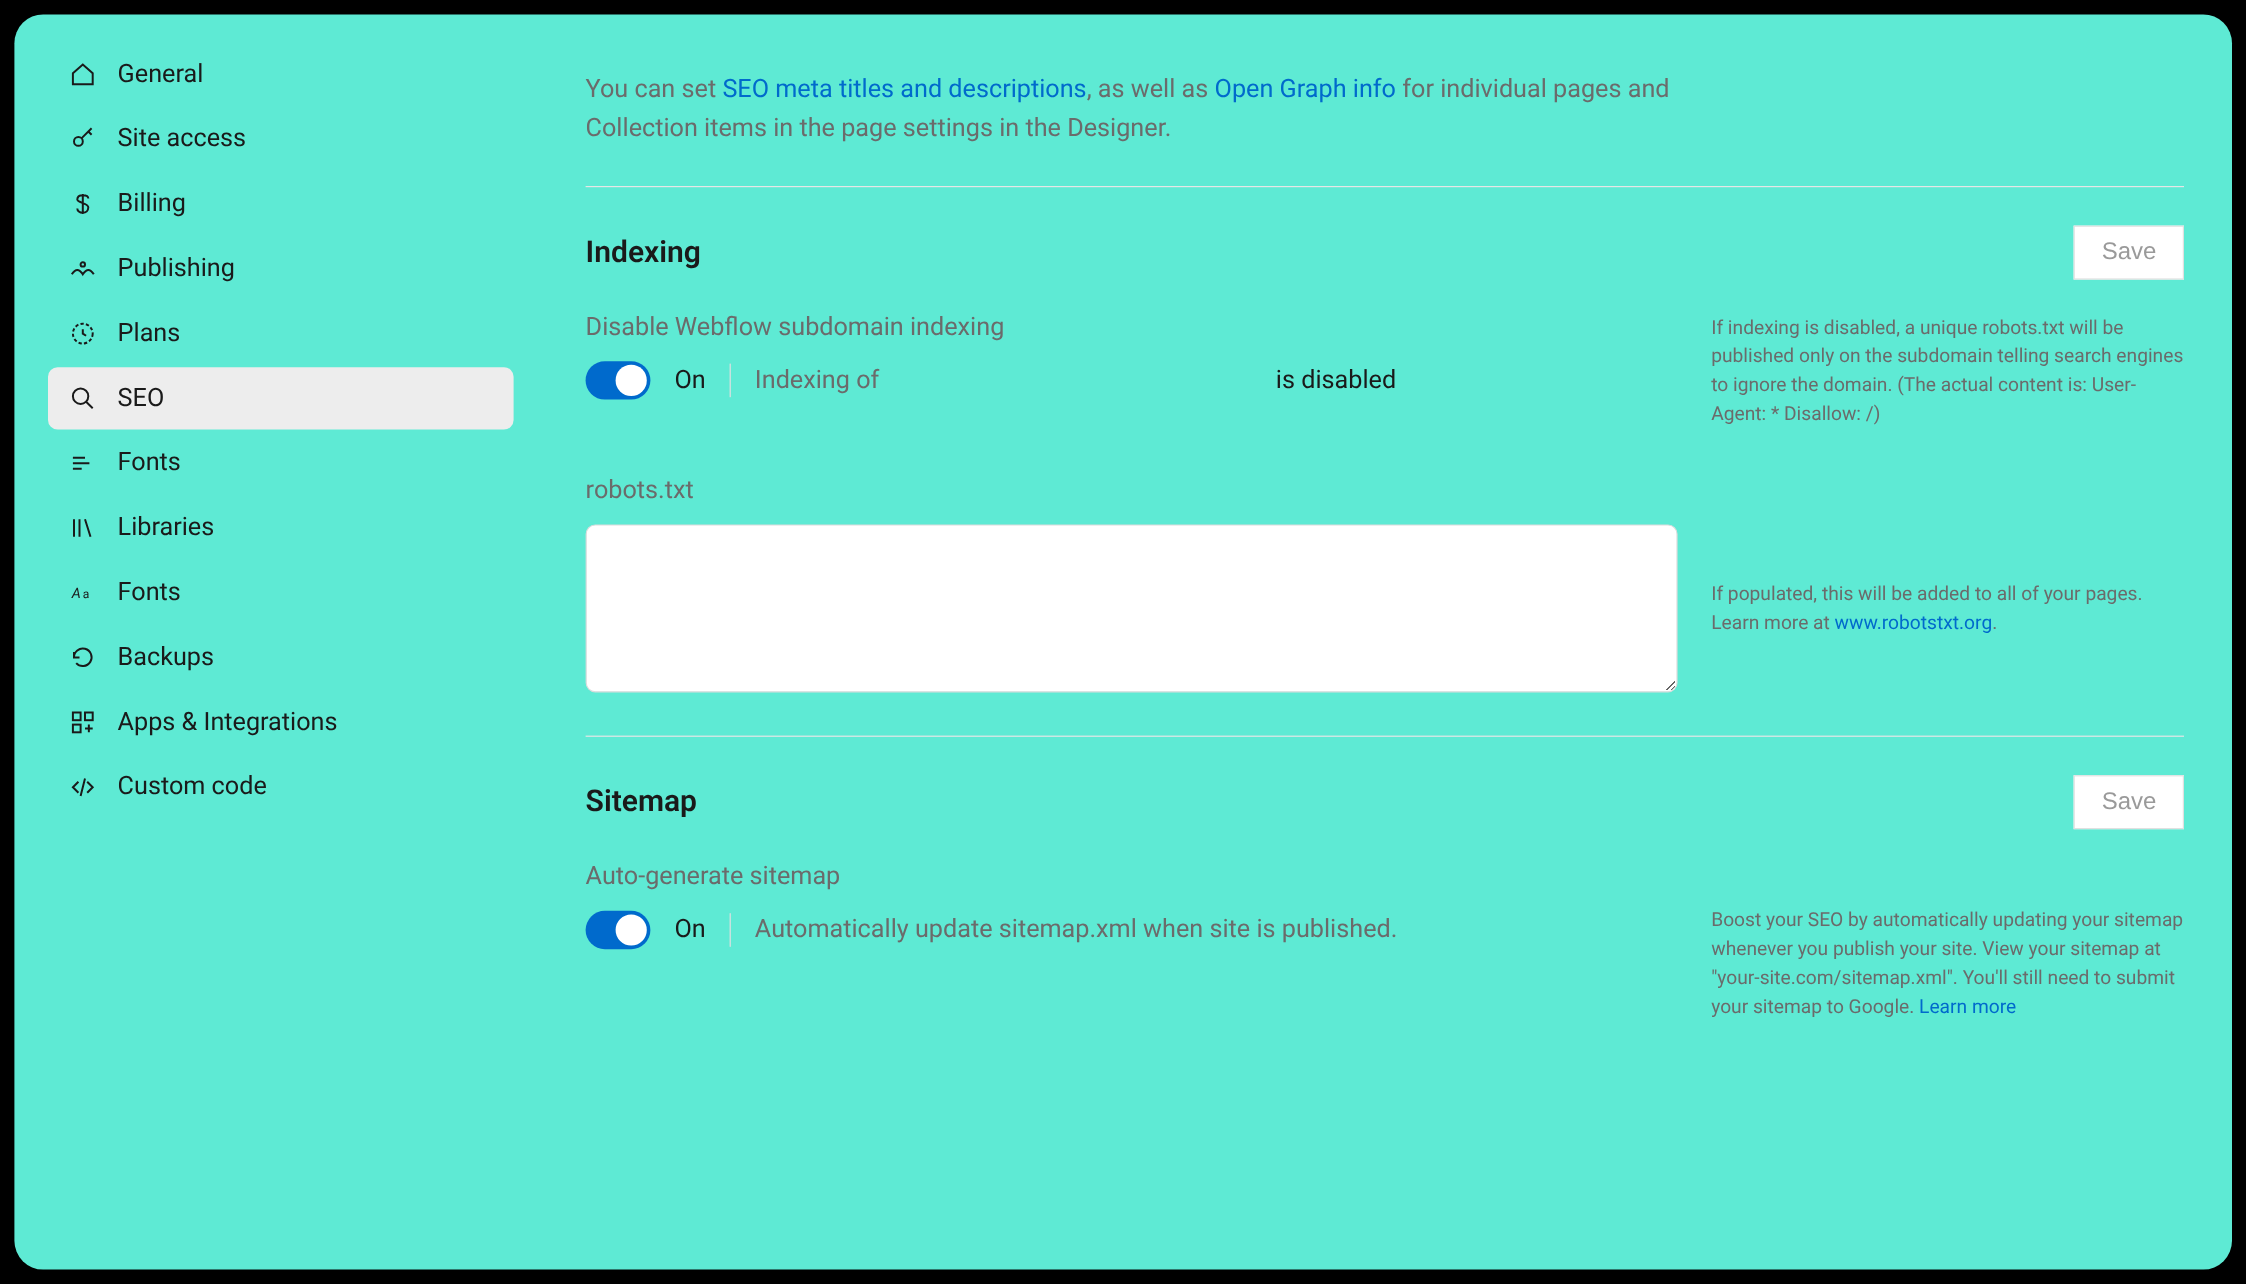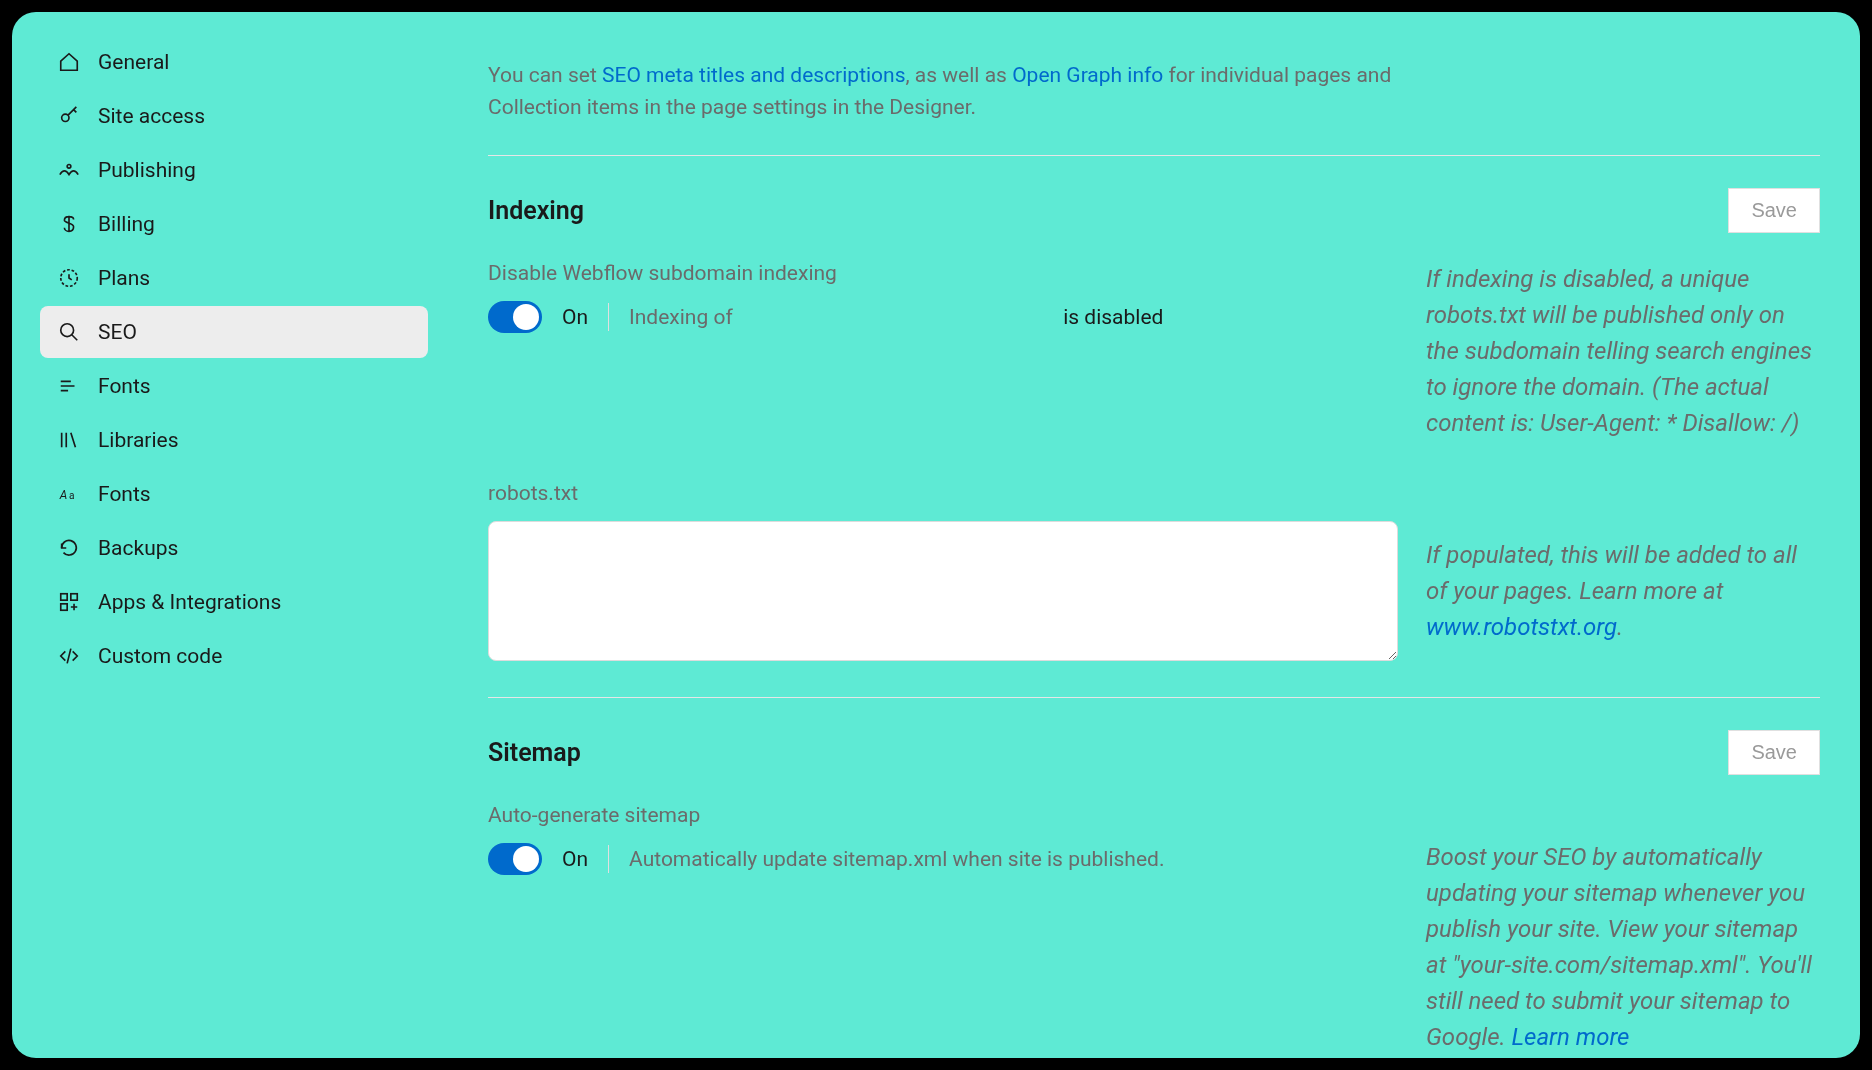--- a/index.html
+++ b/index.html
@@ -106,25 +106,24 @@
     .field-block {
       display: flex;
       gap: 28px;
       margin-bottom: 40px;
     }
     .field-left {
       flex: 0 0 910px;
     }
     .field-right {
       flex: 1;
-      font-size: 24px;
+      font-size: 16px;
       color: #6b6b6b;
       line-height: 1.5;
       padding-top: 0;
-      font-style: italic;
     }
     .field-right a { color: #006acc; text-decoration: none; }
     .field-label {
       font-size: 21px;
       color: #6b6b6b;
       margin-bottom: 16px;
     }
     .toggle-row {
       display: flex;
       align-items: center;
@@ -196,34 +195,34 @@
             <circle cx="8" cy="14" r="4"></circle>
             <path d="M11 11 L20 2 M17 5 L20 8"></path>
           </svg>
       </span>
       <span>Site access</span>
     </div>
 
     <div class="sidebar-item">
       <span class="icon">
         <svg viewBox="0 0 24 24">
+            <path d="M12 3 V21 M17 7 C17 5 15 4 12 4 C9 4 7 5 7 8 C7 11 17 11 17 15 C17 18 15 20 12 20 C9 20 7 18 7 16"></path>
+          </svg>
+      </span>
+      <span>Billing</span>
+    </div>
+
+    <div class="sidebar-item">
+      <span class="icon">
+        <svg viewBox="0 0 24 24">
             <path d="M2 17 Q7 9 12 17 Q17 9 22 17"></path>
             <circle cx="12" cy="8" r="2"></circle>
           </svg>
       </span>
       <span>Publishing</span>
-    </div>
-
-    <div class="sidebar-item">
-      <span class="icon">
-        <svg viewBox="0 0 24 24">
-            <path d="M12 3 V21 M17 7 C17 5 15 4 12 4 C9 4 7 5 7 8 C7 11 17 11 17 15 C17 18 15 20 12 20 C9 20 7 18 7 16"></path>
-          </svg>
-      </span>
-      <span>Billing</span>
     </div>
 
     <div class="sidebar-item">
       <span class="icon">
         <svg viewBox="0 0 24 24">
             <circle cx="12" cy="12" r="9" stroke-dasharray="3 2"></circle>
             <path d="M12 8 V12 L15 14"></path>
           </svg>
       </span>
       <span>Plans</span>

